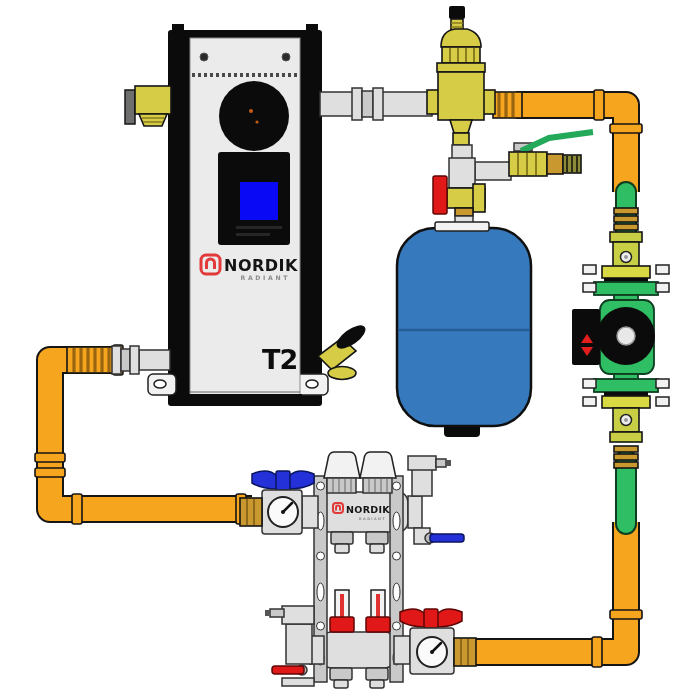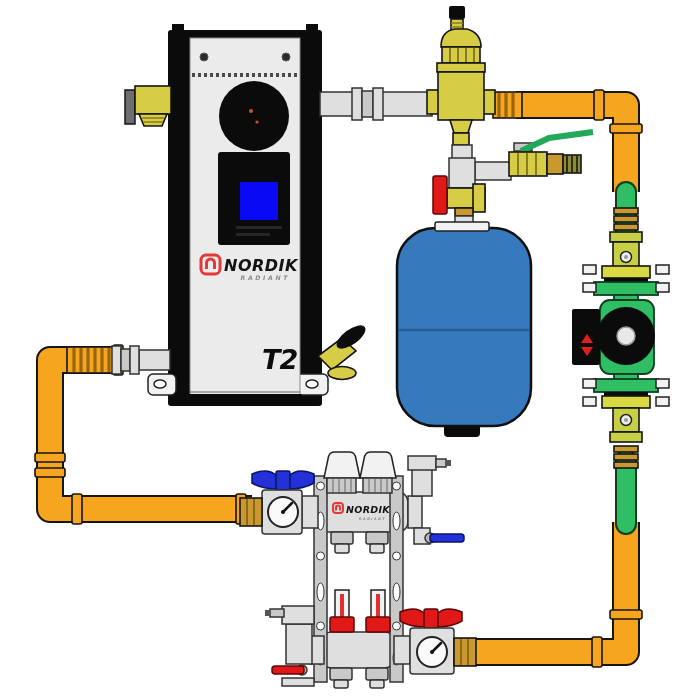--- a/index.html
+++ b/index.html
@@ -1,17 +1,17 @@
 <!DOCTYPE html>
 <html style="--pipe-orange: #F6A51F; --brass: #D6CC45; --gold-brass: #C9992F; --pump-green: #2FBE63; --valve-olive: #C9CF45; --flange-yellow: #D9D943; --tank-blue: #3679BD; --screen-blue: #0909F5; --handle-blue: #2430D8; --handle-red: #E01818; --handle-green: #22A959; --logo-red: #E23A3A; --steel: #DFDFDF; --panel-black: #0B0B0B; --boiler-face: #EBEBEB;"><head>
 <meta charset="utf-8">
 <style>
   html,body{margin:0;padding:0;background:#fff;}
   .stage{position:relative;width:700px;height:700px;background:#fff;overflow:hidden;
-         font-family:"DejaVu Sans", sans-serif;font-style:italic;}
+         font-family:"DejaVu Sans", sans-serif;}
   svg text{font-family:"DejaVu Sans", sans-serif;}
 
   
   .pipe-out{fill:none;stroke:#151515;stroke-width:28;stroke-linejoin:round;stroke-linecap:butt;}
   .pipe-o{fill:none;stroke:var(--pipe-orange);stroke-width:24;stroke-linejoin:round;stroke-linecap:butt;}
   .gpipe-out{fill:none;stroke:#0E3D20;stroke-width:22;stroke-linecap:round;}
   .gpipe{fill:none;stroke:var(--pump-green);stroke-width:18;stroke-linecap:round;}
 
   
   .c-orange{fill:var(--pipe-orange);stroke:#151515;stroke-width:1.6;}

